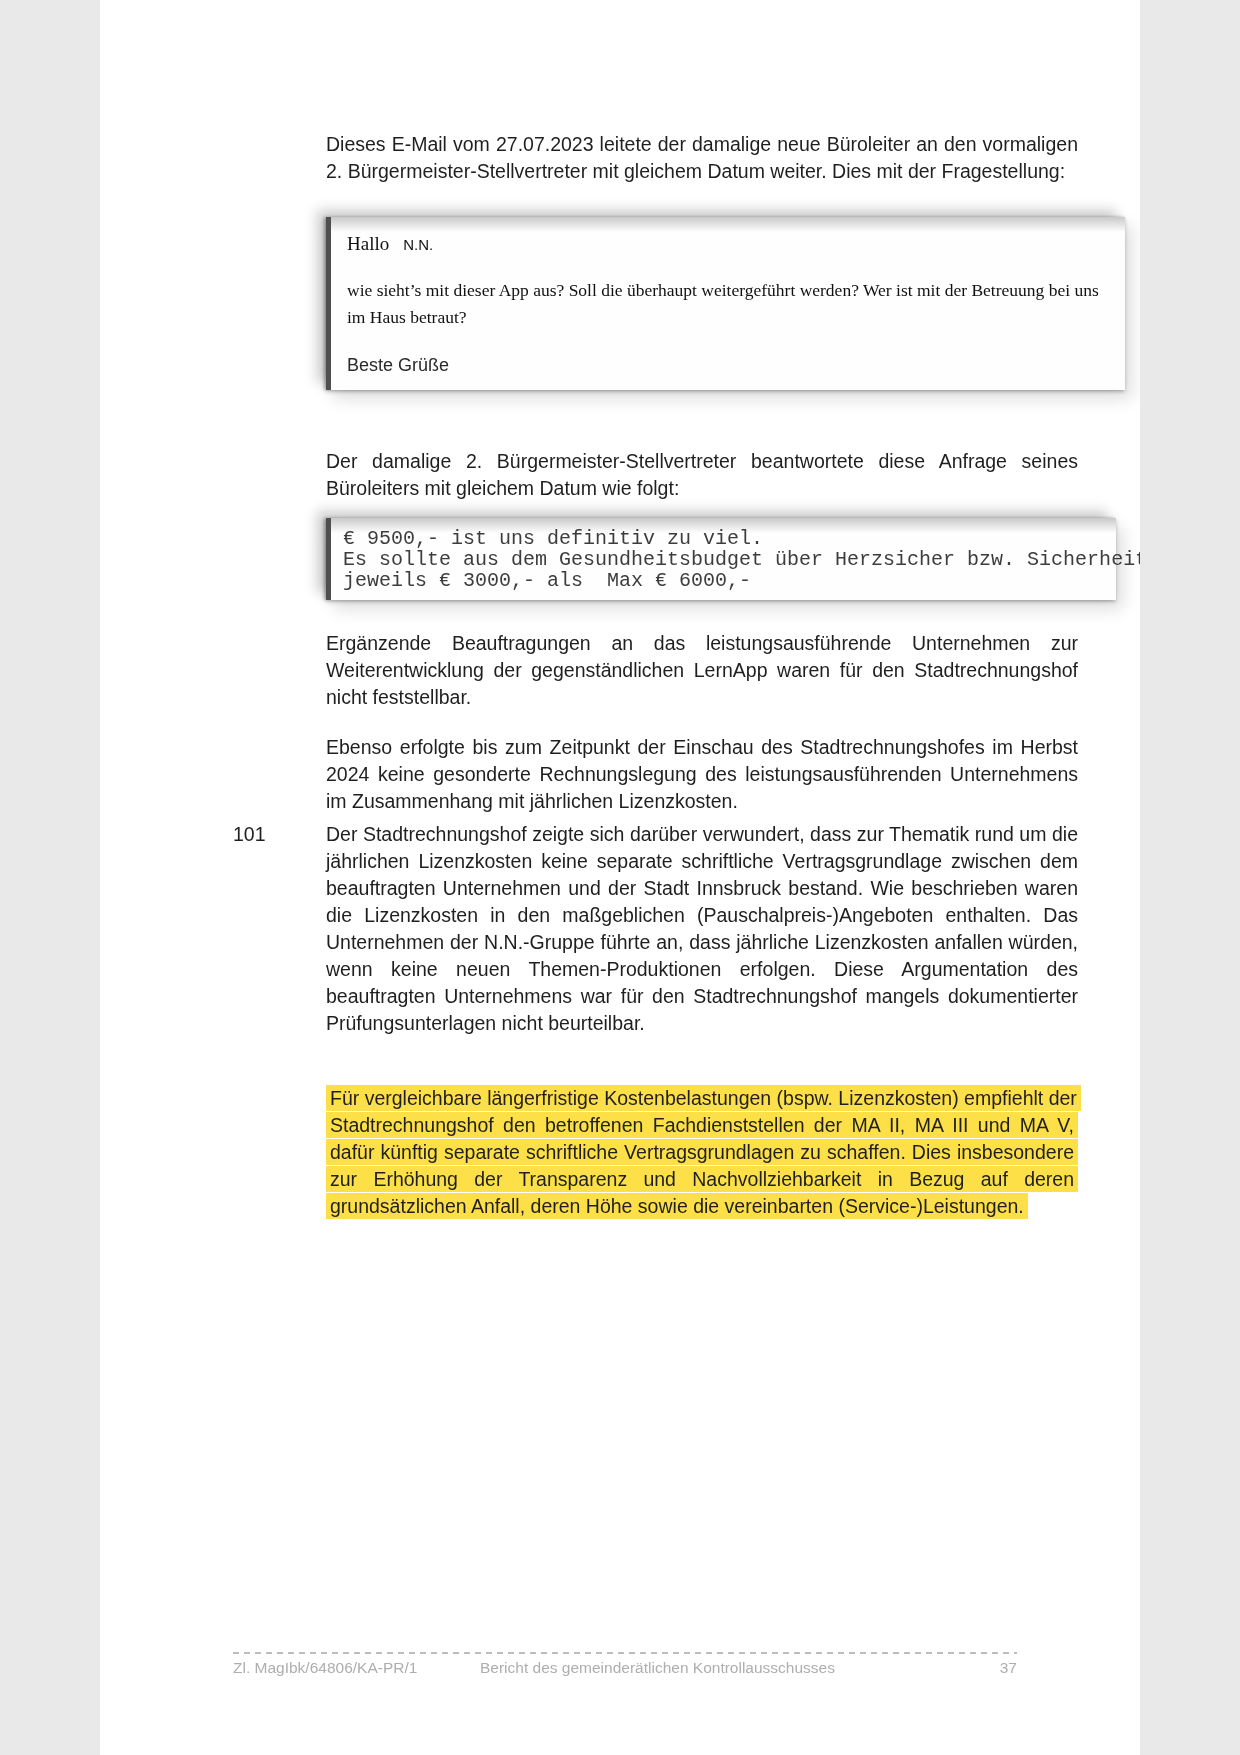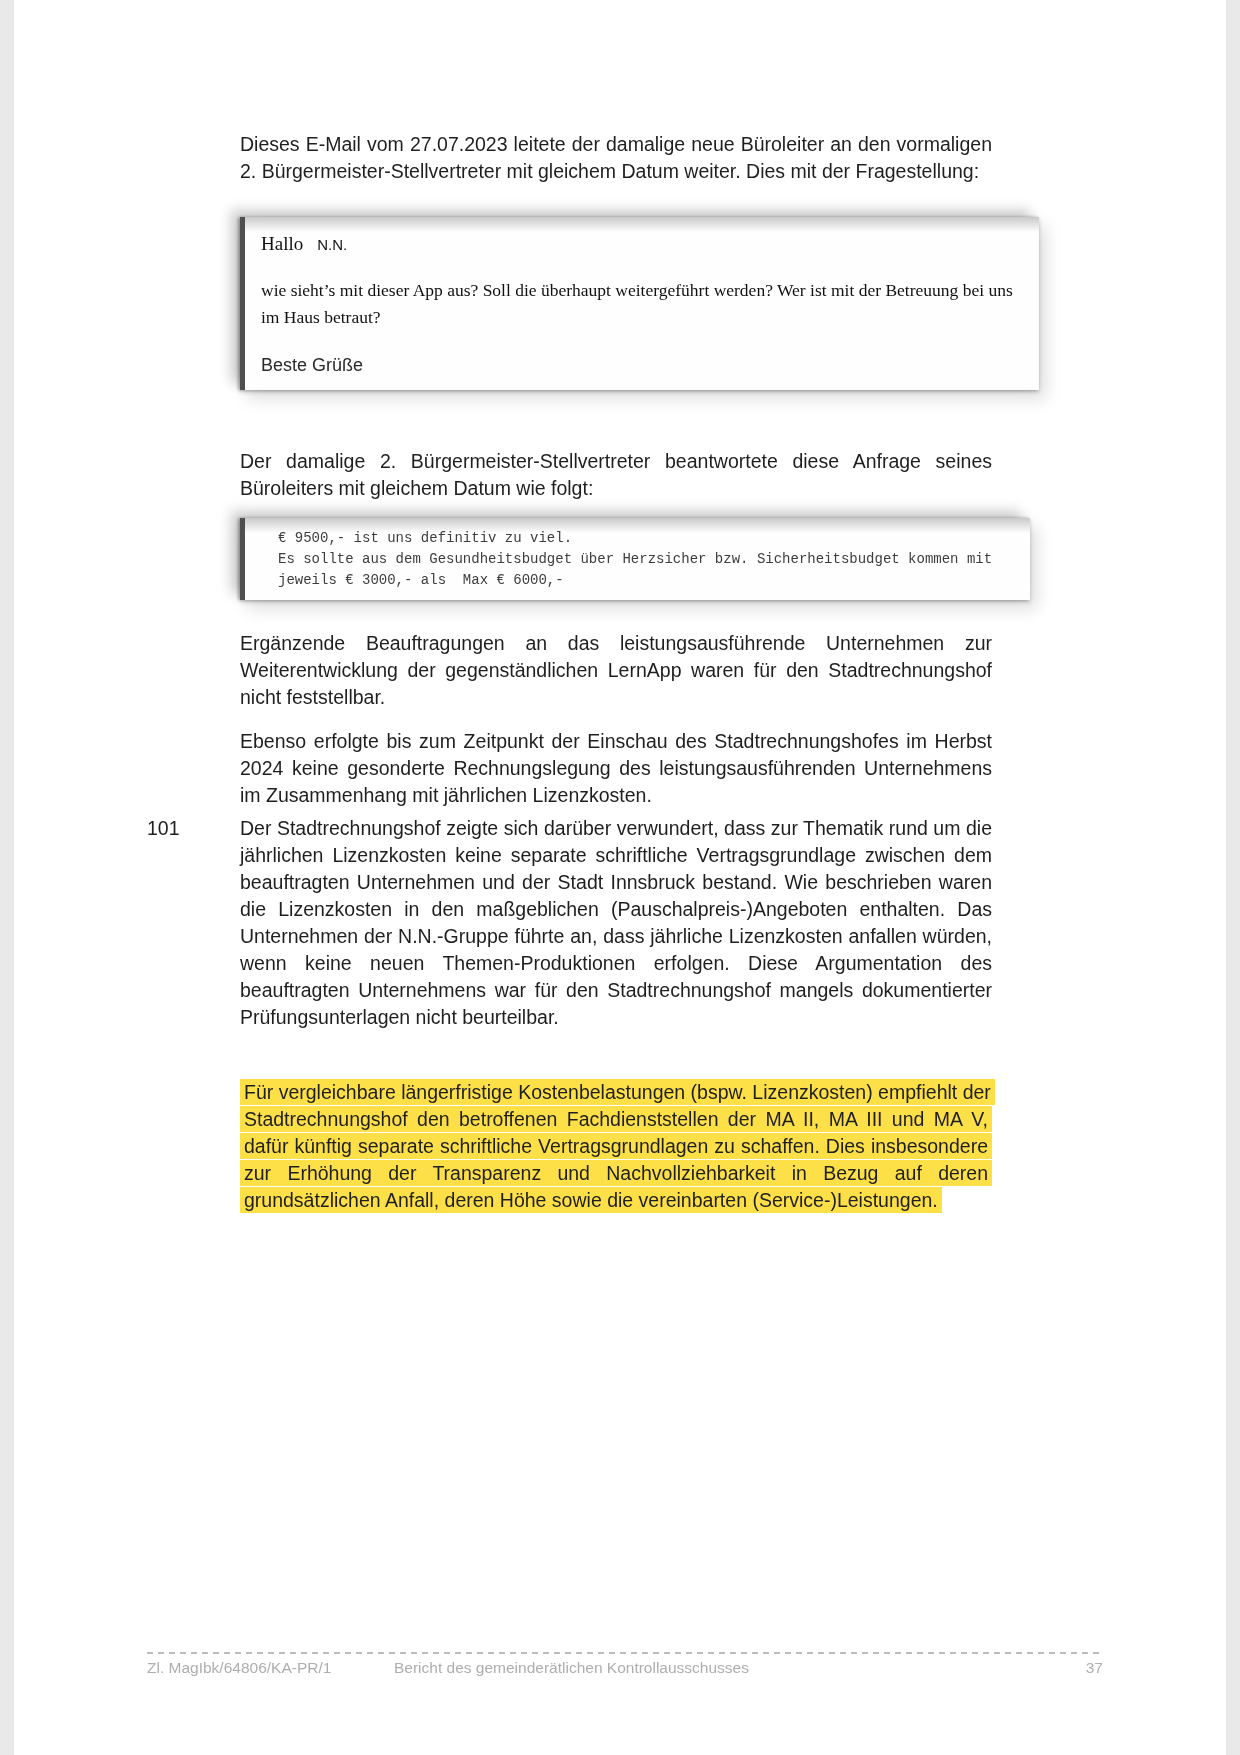--- a/index.html
+++ b/index.html
@@ -1,18 +1,18 @@
 <!DOCTYPE html>
 <html lang="de"><head>
 <meta charset="utf-8">
 <style>
   html,body{margin:0;padding:0;background:#e9e9e9;}
   .page{
     position:relative;
-    width:1212px;height:1755px;
+    width:1040px;height:1755px;
     margin:0 auto;
     background:#ffffff;
     font-family:"Liberation Sans",sans-serif;
     color:#1f1f1f;
     overflow:hidden;
   }
   .content{
     position:absolute;
     left:133px;top:131px;
     width:845px;
@@ -66,36 +66,35 @@
     margin-top:24px;
   }
   .scan-reply{
     width:773px;
     margin-top:16px;
     padding:10px 0 9px 12px;
   }
   .mono-line{
     display:block;
     font-family:"Liberation Mono","DejaVu Sans Mono",monospace;
-    font-size:14px;line-height:21px;
+    font-size:20px;line-height:21px;
     color:#3d3d3d;
     white-space:pre;
-    margin-left:21px;
   }
   
   .hl{
     background:#fde047;
     padding:2px 4px;
     -webkit-box-decoration-break:clone;
     box-decoration-break:clone;
   }
   .gap-58{margin-top:58px;}
   .gap-70{margin-top:70px;}
   .gap-30{margin-top:30px;}
-  .gap-23{margin-top:17px;align-items:center;}
+  .gap-23{margin-top:23px;align-items:center;}
   .gap-22{margin-top:6px;}
   .gap-48{margin-top:48px;}
   
   .footer{
     position:absolute;
     left:133px;right:123px;
     top:1652px;
   }
   .footer-divider{
     height:2px;

